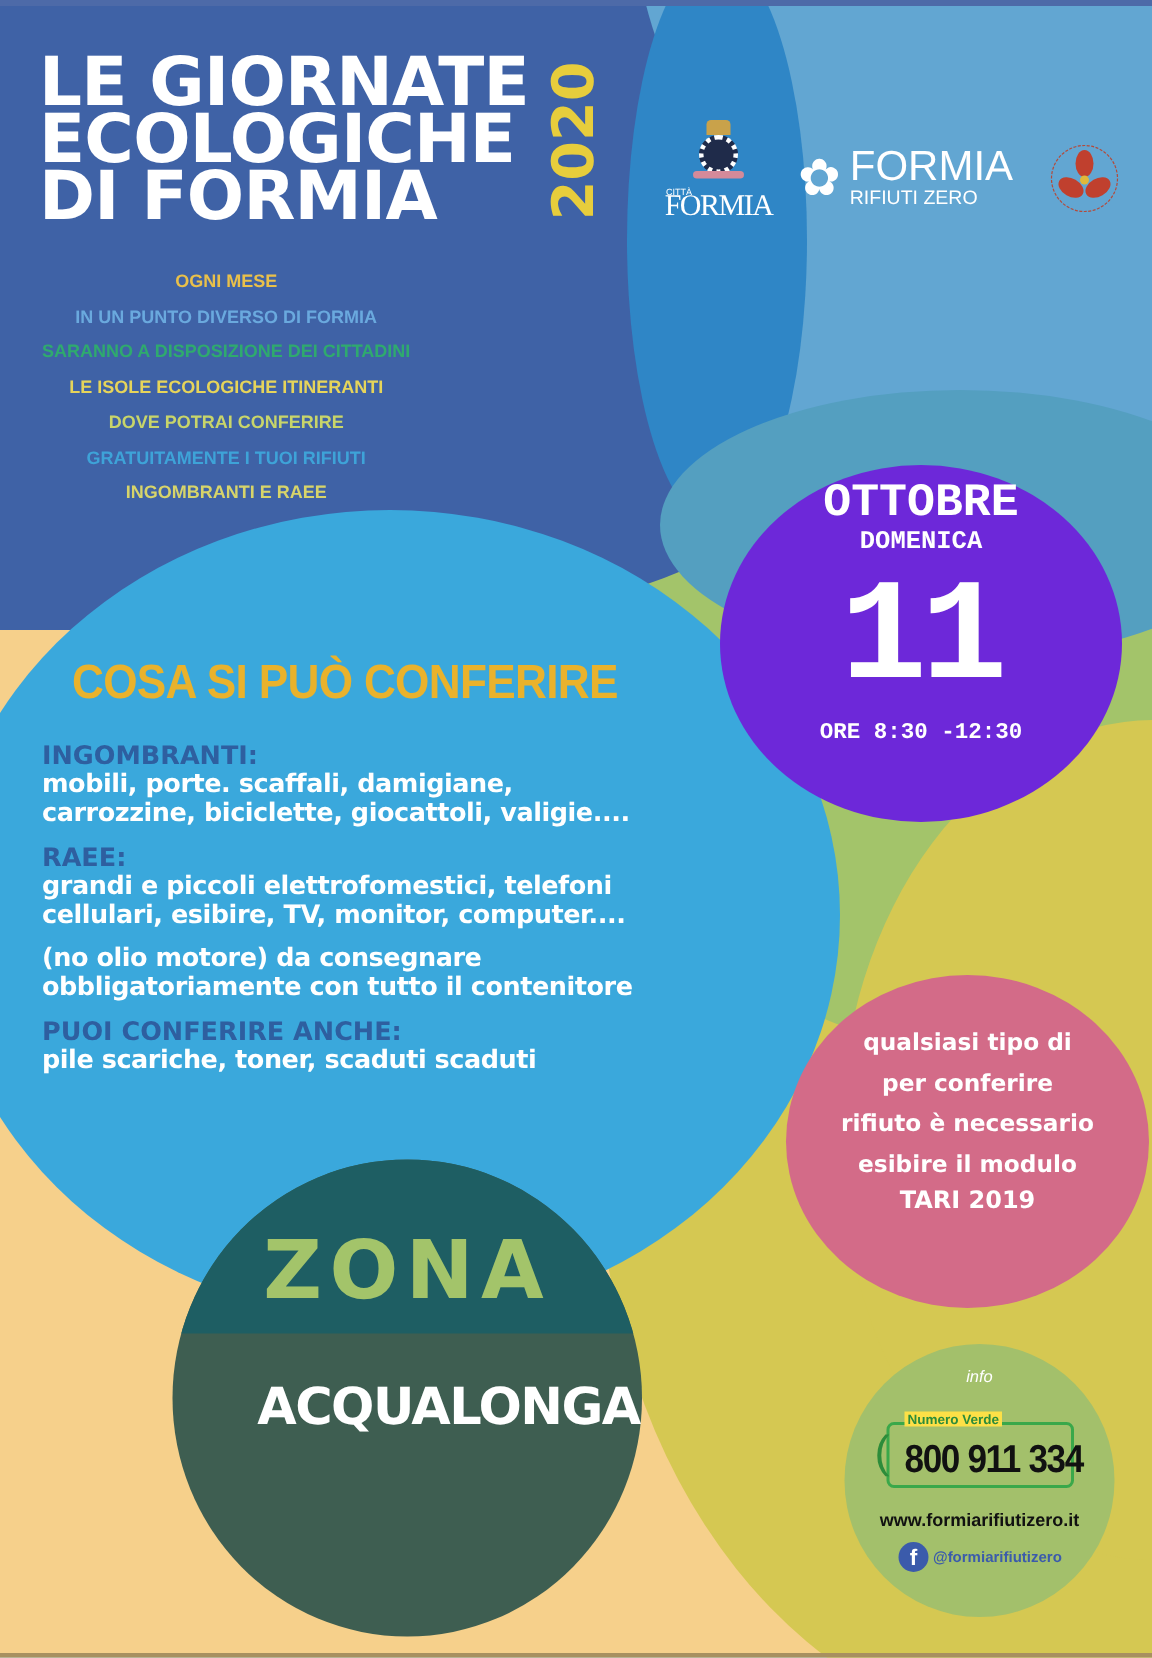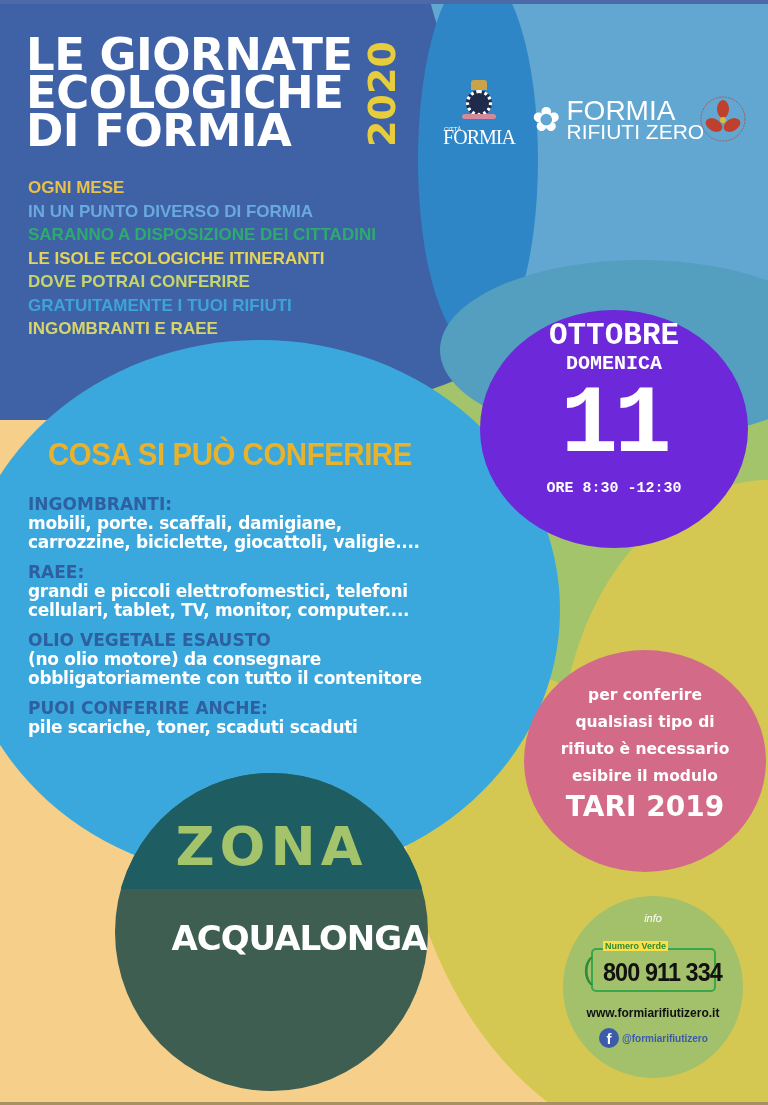--- a/index.html
+++ b/index.html
@@ -3,48 +3,48 @@
   <meta charset="utf-8">
   <style>
     html, body { margin:0; padding:0; }
     body { width:768px; height:1105px; overflow:hidden; position:relative; background:#f6d08b; font-family:"Liberation Sans", sans-serif; }
     .bg { position:absolute; border-radius:50%; }
     .layer { position:absolute; inset:0; overflow:hidden; }
     .title { position:absolute; left:26px; top:36px; color:#fff; font-weight:900; font-size:45px; line-height:38px; letter-spacing:-0.5px; font-family:"DejaVu Sans", sans-serif; transform:scaleX(1.0); }
     .title div { white-space:nowrap; }
     .year { position:absolute; left:362px; top:36px; width:40px; height:115px; }
     .year span { position:absolute; left:50%; top:50%; transform:translate(-50%,-50%) rotate(-90deg); color:#e7cd3c; font-weight:900; font-size:38px; font-family:"DejaVu Sans", sans-serif; white-space:nowrap; }
-    .intro { position:absolute; left:28px; top:176px; font-weight:700; font-size:17px; line-height:23.5px; font-family:"Liberation Sans", sans-serif; }
+    .intro { position:absolute; left:28px; top:176px; font-weight:700; font-size:12px; line-height:23.5px; font-family:"Liberation Sans", sans-serif;text-align:center; }
     .intro div { white-space:nowrap; }
     .logos { position:absolute; top:90px; left:440px; width:320px; height:60px; }
     .logo-formia { position:absolute; left:2px; top:-10px; width:74px; text-align:center; color:#fff; }
     .crest { width:34px; height:42px; margin:0 auto; position:relative; }
     .crest .crown { position:absolute; left:9px; top:0; width:16px; height:10px; background:#c9a24a; border-radius:3px 3px 0 0; }
     .crest .shield { position:absolute; left:4px; top:10px; width:26px; height:26px; border-radius:50%; background:#1f2b4a; border:3px dotted #fff; box-sizing:border-box; }
     .crest .ribbon { position:absolute; left:0; top:34px; width:34px; height:5px; background:#d48a9a; border-radius:3px; }
     .logo-formia .citta { font-size:6px; position:absolute; left:2px; top:46px; }
     .logo-formia .name { font-family:"Liberation Serif", serif; font-size:20px; letter-spacing:-1px; margin-top:4px; }
     .logo-rz { position:absolute; left:92px; top:8px; display:flex; align-items:center; color:#fff; }
     .logo-rz .flower { font-size:34px; line-height:34px; margin-right:6px; }
     .logo-rz .t1 { font-size:28px; line-height:26px; font-weight:300; letter-spacing:0px; }
-    .logo-rz .t2 { font-size:21px; line-height:16px; font-weight:300;text-align:center; }
+    .logo-rz .t2 { font-size:13px; line-height:16px; font-weight:300; }
     .logo-assoc { position:absolute; left:258px; top:4px; width:50px; height:50px; }
     .date-circle { position:absolute; left:480px; top:310px; width:268px; height:238px; border-radius:50%; background:#6d28d9; color:#fff; text-align:center; font-family:Liberation Mono, monospace; }
     .date-circle .month { position:absolute; left:0; right:0; top:8px; font-size:31px; font-weight:700; }
-    .date-circle .dow { position:absolute; left:0; right:0; top:42px; font-size:20px; font-weight:700; }
+    .date-circle .dow { position:absolute; left:0; right:0; top:42px; font-size:17px; font-weight:700; }
     .date-circle .day { position:absolute; left:0; right:0; top:66px; font-size:96px; font-weight:700; line-height:100px; letter-spacing:-4px; }
     .date-circle .hours { position:absolute; left:0; right:0; top:170px; font-size:15px; font-weight:700; }
     .cosa { position:absolute; left:48px; top:436px; color:#e9b22c; font-weight:900; font-size:32px; font-family:"Liberation Sans", sans-serif; letter-spacing:-0.5px; transform:scaleX(0.92); transform-origin:left; white-space:nowrap; }
     .items { position:absolute; left:28px; top:494px; font-family:"DejaVu Sans", sans-serif; font-weight:700; }
     .item { margin-bottom:10px; }
     .item .h { color:#2e5fa0; font-size:17px; line-height:20px; white-space:nowrap; }
     .item .d { color:#fff; font-size:17px; line-height:19px; white-space:nowrap; letter-spacing:-0.3px; }
     .tari { position:absolute; left:524px; top:650px; width:242px; height:222px; border-radius:50%; background:#d36b88; color:#fff; text-align:center; font-family:"DejaVu Sans", sans-serif; font-weight:700; }
     .tari .txt { position:absolute; left:0; right:0; top:32px; font-size:15.5px; line-height:27px; }
-    .tari .strong { position:absolute; left:0; right:0; top:140px; font-size:28px; }
+    .tari .strong { position:absolute; left:0; right:0; top:140px; font-size:16px; }
     .zona { position:absolute; left:115px; top:773px; width:313px; height:318px; border-radius:50%; background:#3e5e51; overflow:hidden; }
     .zona .top { position:absolute; left:0; right:0; top:0; height:116px; background:#1e5e63; }
     .zona-lbl { position:absolute; left:115px; width:313px; top:815px; text-align:center; color:#a3c46a; font-weight:900; font-size:54px; letter-spacing:5px; font-family:"DejaVu Sans", sans-serif; }
     .zona-name { position:absolute; left:115px; width:368px; top:918px; text-align:center; color:#fff; font-weight:700; font-size:34px; font-family:"DejaVu Sans", sans-serif; letter-spacing:-1px; }
     .info { position:absolute; left:563px; top:896px; width:180px; height:182px; border-radius:50%; background:#a3c06b; text-align:center; }
     .info .lbl { position:absolute; left:0; right:0; top:16px; color:#fff; font-style:italic; font-size:11px; }
     .phone { position:absolute; left:28px; top:52px; width:125px; height:44px; border:2px solid #3aa84a; border-radius:5px; box-sizing:border-box; }
     .phone .nv { position:absolute; left:10px; top:-9px; background:#fde047; color:#2d8c3a; font-size:9px; font-weight:700; padding:0 2px; }
     .phone .num { position:absolute; left:10px; right:0; top:7px; color:#111; font-size:26px; font-weight:700; letter-spacing:-1px; font-family:"Liberation Sans", sans-serif; transform:scaleX(0.9); transform-origin:left; text-align:left; white-space:nowrap; }
     .phone .handset { position:absolute; left:-10px; top:0px; color:#2d8c3a; font-size:30px; line-height:38px; }
@@ -130,37 +130,36 @@
 
 <div class="items">
   <div class="item">
     <div class="h">INGOMBRANTI:</div>
     <div class="d">mobili, porte. scaffali, damigiane,</div>
     <div class="d">carrozzine, biciclette, giocattoli, valigie....</div>
   </div>
   <div class="item">
     <div class="h">RAEE:</div>
     <div class="d">grandi e piccoli elettrofomestici, telefoni</div>
-    <div class="d">cellulari, tablet, TV, monitor, computer....</div>
+    <div class="d">cellulari, esibire, TV, monitor, computer....</div>
   </div>
   <div class="item">
-    <div class="h">OLIO VEGETALE ESAUSTO</div>
     <div class="d">(no olio motore) da consegnare</div>
     <div class="d">obbligatoriamente con tutto il contenitore</div>
   </div>
   <div class="item">
     <div class="h">PUOI CONFERIRE ANCHE:</div>
     <div class="d">pile scariche, toner, scaduti scaduti</div>
   </div>
 </div>
 
 <div class="tari">
   <div class="txt">
+    <div>qualsiasi tipo di</div>
     <div>per conferire</div>
-    <div>qualsiasi tipo di</div>
     <div>rifiuto è necessario</div>
     <div>esibire il modulo</div>
   </div>
   <div class="strong">TARI 2019</div>
 </div>
 
 <div class="zona">
     <div class="top"></div>
   </div>
 <div class="zona-lbl">ZONA</div>

